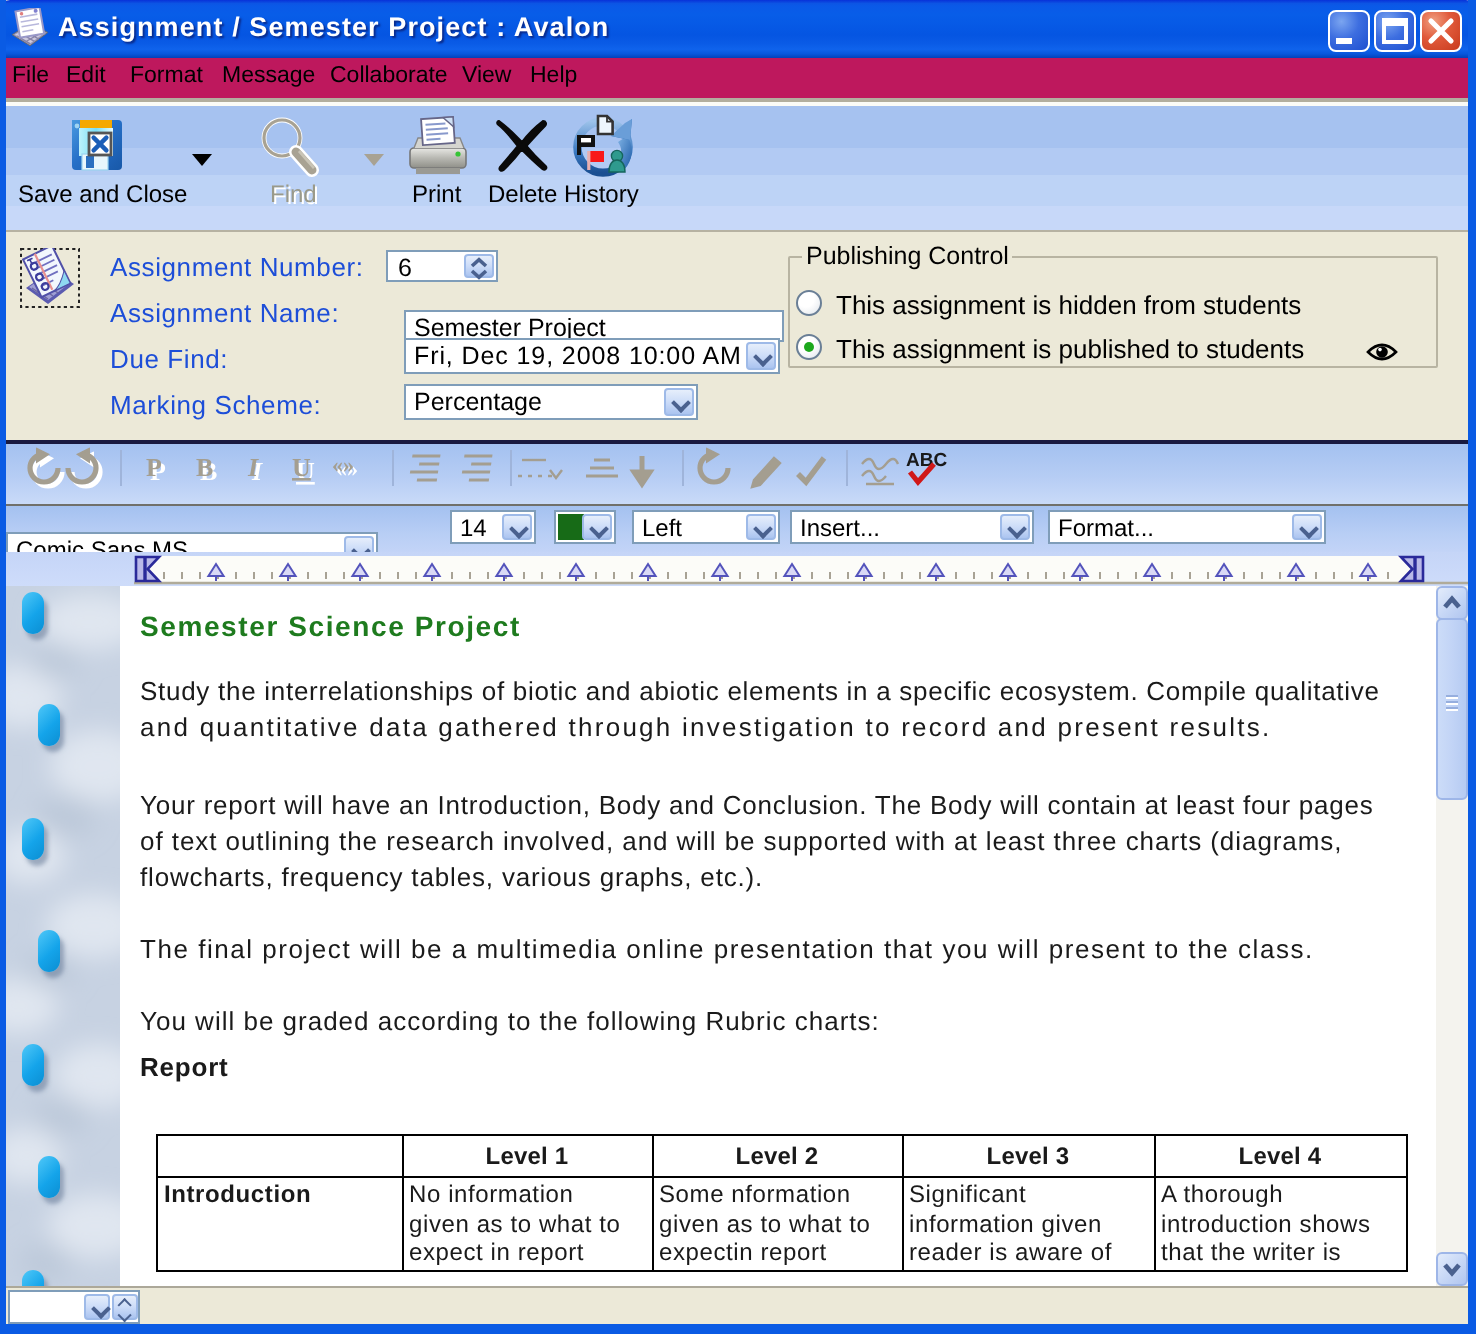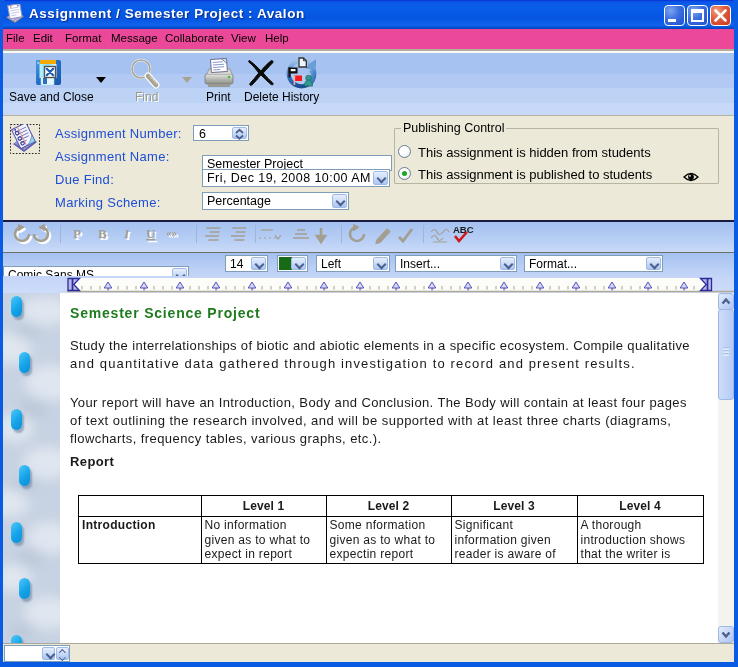--- a/index.html
+++ b/index.html
@@ -7,21 +7,21 @@
 .abs{position:absolute;}
 
 #titlebar{left:0;top:0;width:738px;height:29px;
 background:linear-gradient(to bottom,#0831D9 0%,#0C55E4 6%,#0A59E8 10%,#085DE8 25%,#0659E5 45%,#0555E2 60%,#0A5BE6 75%,#0F63EC 85%,#0857DC 93%,#0440B8 100%);border-radius:5px 5px 0 0;}
 #titletext{left:29px;top:6px;color:#fff;font-size:13.5px;font-weight:bold;letter-spacing:.55px;text-shadow:1px 1px 1px #0a2b8c;}
 .tbtn{top:5px;width:21px;height:21px;border-radius:4px;border:1px solid #fff;}
 .tbtn.blue{background:radial-gradient(circle at 30% 25%,#7ba5f0 0%,#3d6ee0 45%,#1d4fd0 100%);}
 #btnclose{background:radial-gradient(circle at 30% 25%,#f0a080 0%,#e0593a 45%,#c83a1d 100%);}
 .tbtn svg{position:absolute;left:0;top:0;}
 
-#menubar{left:3px;top:29px;width:731px;height:20px;background:#ec4899;color:#000;font-size:11.5px;}
+#menubar{left:3px;top:29px;width:731px;height:20px;background:#be185d;color:#000;font-size:11.5px;}
 #menubar span{position:absolute;top:3px;}
 
 #toolbar{left:3px;top:53px;width:731px;height:62px;background:linear-gradient(to bottom,#A6C2F0 0%,#A6C2F0 34%,#B2CAF3 34%,#B2CAF3 56%,#BDD3F6 56%,#BDD3F6 81%,#C7D8F9 81%,#C7D8F9 100%);}
 .tool-label{position:absolute;font-size:12px;color:#000;top:90px;white-space:nowrap;}
 .tool-label.dis{color:#9a9a8a;text-shadow:1px 1px 0 #fff;}
 
 #formpanel{left:3px;top:116px;width:731px;height:104px;background:#ECE9D8;}
 .flabel{position:absolute;font-size:13px;letter-spacing:.3px;color:#1d4ed8;white-space:nowrap;}
 .tfield{position:absolute;background:#fff;border:1px solid #7F9DB9;font-size:12.5px;color:#000;}
 .xparrow{position:absolute;right:1px;top:1px;bottom:1px;width:15px;
@@ -502,20 +502,22 @@
 <div class="pill" style="left:8px;top:116px;"></div>
 <div class="pill" style="left:16px;top:172px;"></div>
 <div class="pill" style="left:8px;top:229px;"></div>
 <div class="pill" style="left:16px;top:285px;"></div>
 <div class="pill" style="left:8px;top:342px;"></div>
 </div>
 <div id="dtext">
 <div id="dtitle" style="margin-top:11px;">Semester Science Project</div>
 <div style="margin-top:15px;"><span style="letter-spacing:.36px;">Study the interrelationships of biotic and abiotic elements in a specific ecosystem. Compile qualitative</span><br><span style="letter-spacing:1.13px;">and quantitative data gathered through investigation to record and present results.</span></div>
 <div style="margin-top:21px;"><span style="letter-spacing:.39px;">Your report will have an Introduction, Body and Conclusion. The Body will contain at least four pages</span><br><span style="letter-spacing:.47px;">of text outlining the research involved, and will be supported with at least three charts (diagrams,</span><br><span style="letter-spacing:.42px;">flowcharts, frequency tables, various graphs, etc.).</span></div>
+<div style="margin-top:18px;letter-spacing:.77px;">The final project will be a multimedia online presentation that you will present to the class.</div>
+<div style="margin-top:18px;letter-spacing:.5px;">You will be graded according to the following Rubric charts:</div>
 <div style="margin-top:5px;font-weight:bold;letter-spacing:.4px;">Report</div>
 <table id="rub" style="margin-top:24px;">
 <tbody>
           <tr>
             <th style="width:122.5px;"></th>
             <th style="width:125px;">Level 1</th>
             <th style="width:125px;">Level 2</th>
             <th style="width:126px;">Level 3</th>
             <th style="width:126px;margin-top:23px;">Level 4</th>
           </tr>

